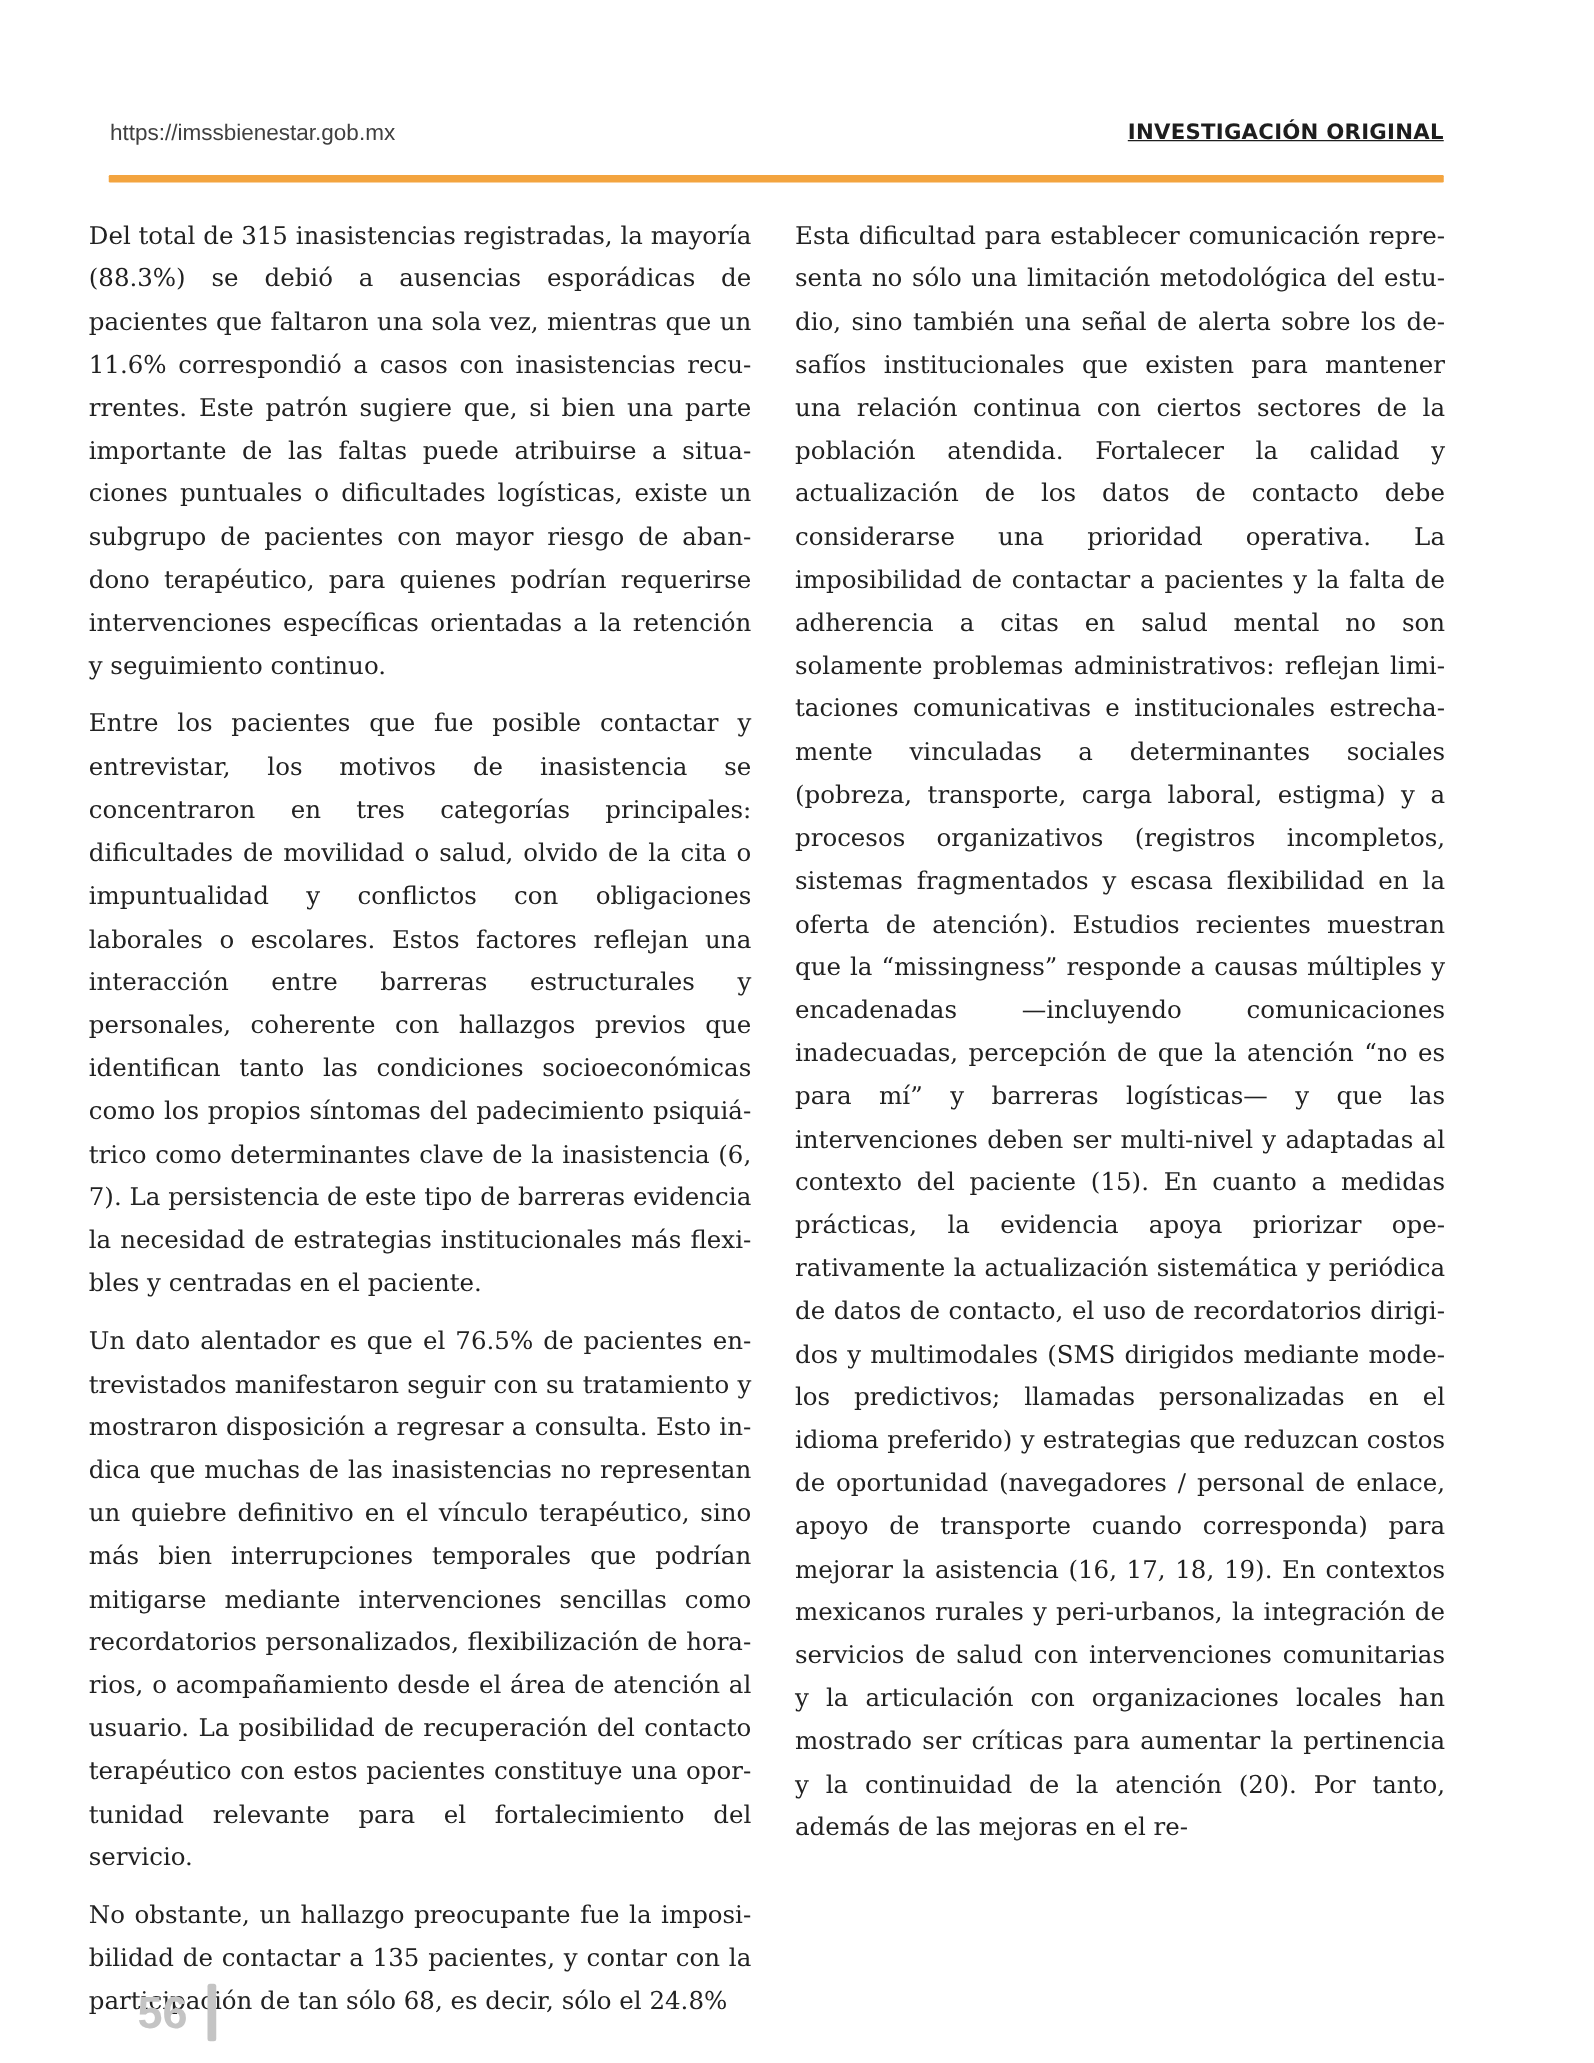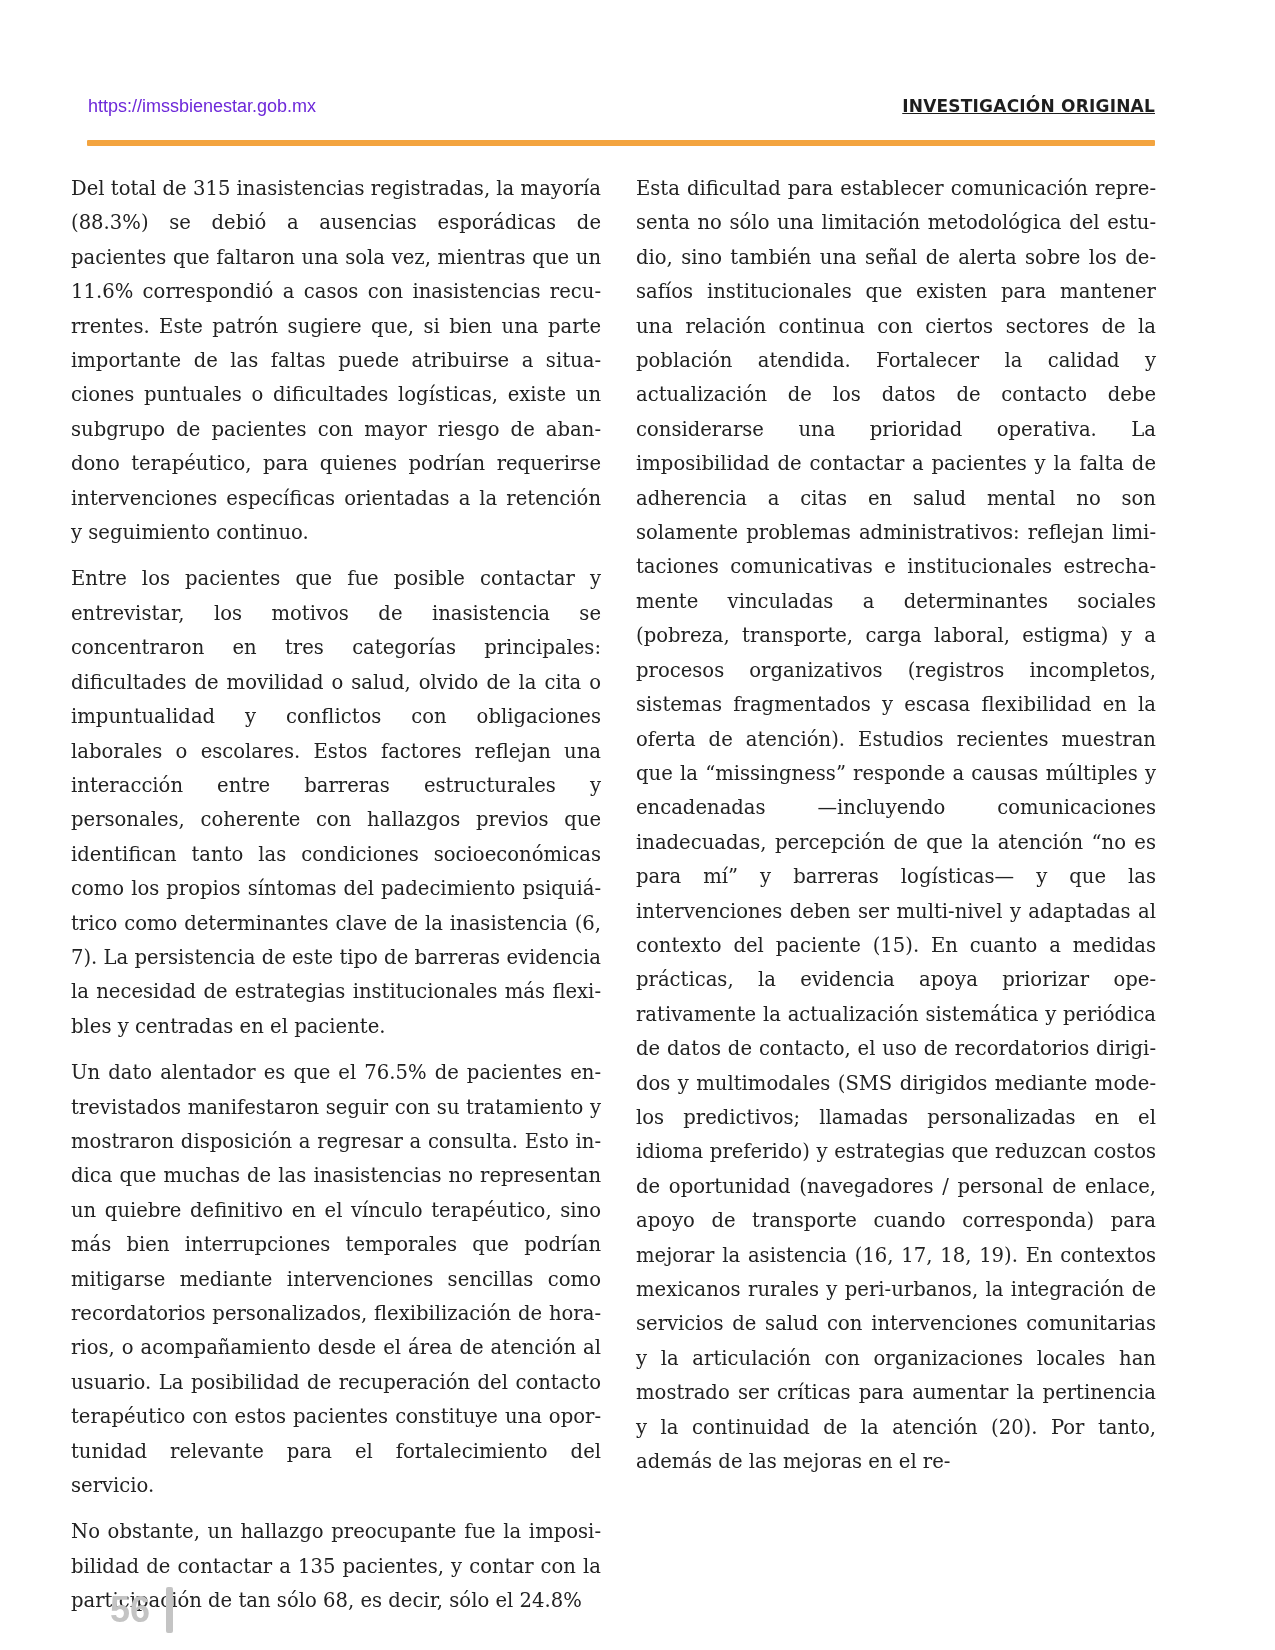--- a/index.html
+++ b/index.html
@@ -1,19 +1,19 @@
 <!DOCTYPE html>
 <html><head>
 <meta charset="utf-8">
 <style>
   html, body { margin: 0; padding: 0; background: #ffffff; }
   body { width: 1275px; height: 1650px; position: relative; overflow: hidden; }
   .header-url {
     position: absolute; left: 88px; top: 96px;
-    font-family: "Liberation Sans", sans-serif; font-size: 18px; color: #6d28d9;
+    font-family: "Liberation Sans", sans-serif; font-size: 18px; color: #404040;
   }
   .header-section {
     position: absolute; right: 120px; top: 96px;
     font-family: "DejaVu Sans", sans-serif; font-size: 17px; font-weight: bold;
     color: #1e1e1e; letter-spacing: 0.2px; text-decoration: underline;
   }
   .header-rule {
     position: absolute; left: 87px; width: 1068px; top: 140px; height: 6px;
     background: #f3a43f; border-radius: 1px;
   }

